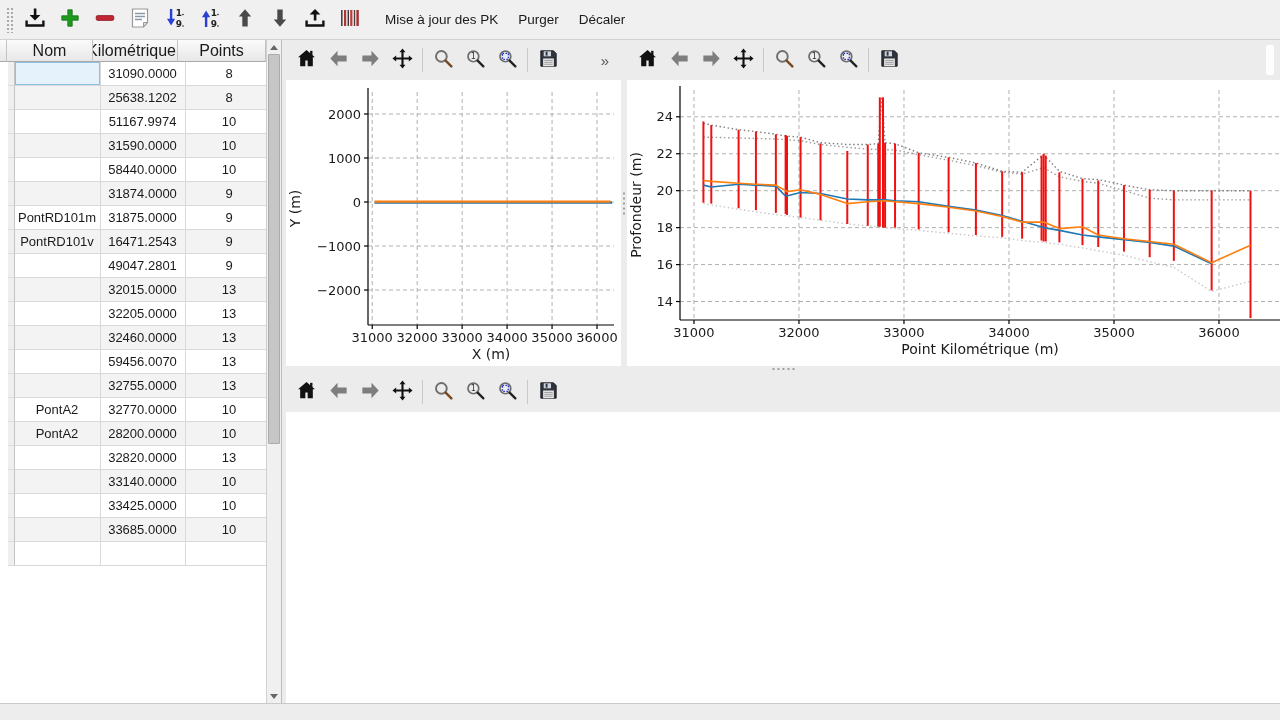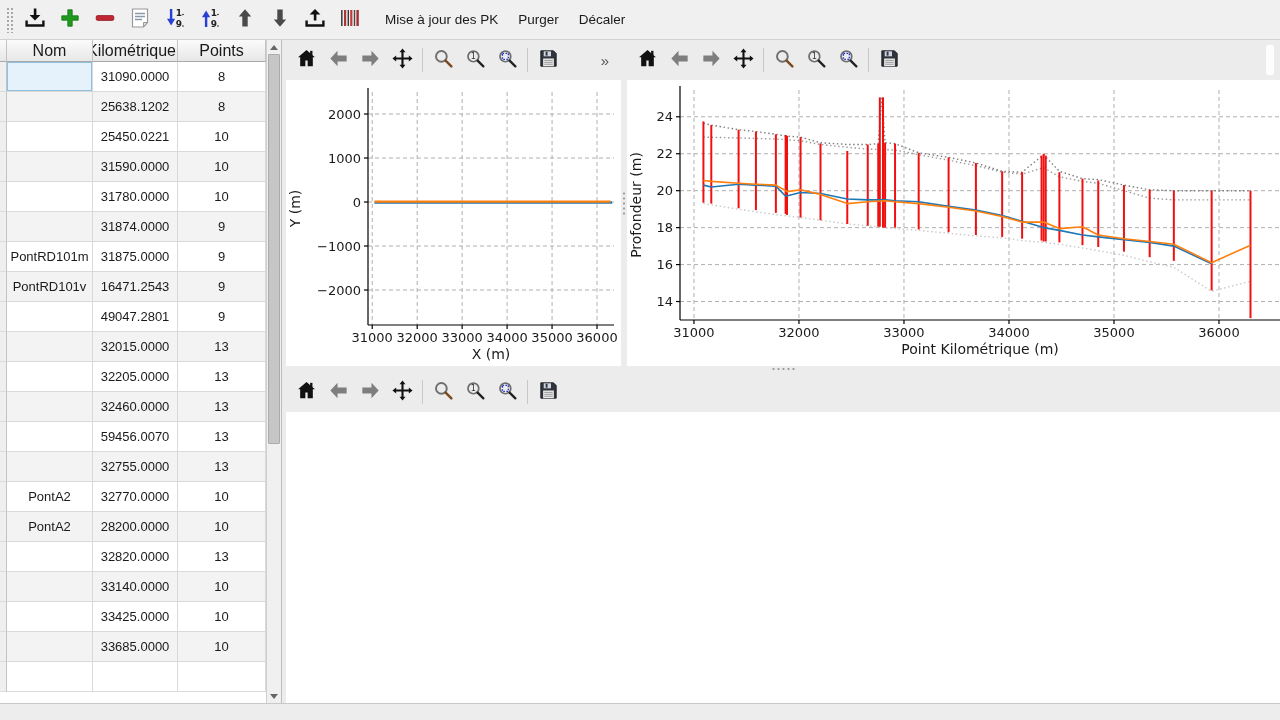--- a/index.html
+++ b/index.html
@@ -29,21 +29,21 @@
                 border-right:1px solid #bdbdbd; overflow:hidden; }
   .thead { display:flex; height:22px; }
   .hcell { background:linear-gradient(#fbfbfb,#e7e7e7); border-right:1px solid #c3c3c3;
            border-bottom:1px solid #a9a9a9; font-size:16px; display:flex; align-items:center;
            justify-content:center; overflow:hidden; white-space:nowrap; }
   .hc-rowhdr { width:7px; flex:0 0 7px; }
   .hc-nom { width:86px; flex:0 0 86px; }
   .hc-pk  { width:85px; flex:0 0 85px; justify-content:flex-end; padding-right:1px; }
   .hc-points { width:88px; flex:0 0 88px; }
   .tbody { height:641px; overflow:hidden; }
-  .trow { display:flex; height:30px; }
+  .trow { display:flex; height:24px;justify-content:center; }
   .rowhdr { width:7px; flex:0 0 7px; background:#efefef; border-right:1px solid #c3c3c3;
             border-bottom:1px solid #dcdcdc; }
   .cell { border-right:1px solid #d9d9d9; border-bottom:1px solid #d9d9d9; font-size:13px;
           display:flex; align-items:center; justify-content:center; background:#fff;
           overflow:hidden; white-space:nowrap; cursor:default; }
   .trow:nth-child(even) .cell { background:#f3f3f3; }
   .c-nom { width:86px; flex:0 0 86px; }
   .c-pk { width:85px; flex:0 0 85px; }
   .c-points { width:88px; flex:0 0 88px; }
   .cell.sel { background:#e5f2fb !important; box-shadow:inset 0 0 0 1px #8fc0e0; }
@@ -196,33 +196,33 @@
           </div>
           <div class="trow">
             <div class="rowhdr"></div>
             <div class="cell c-nom"></div>
             <div class="cell c-pk">25638.1202</div>
             <div class="cell c-points">8</div>
           </div>
           <div class="trow">
             <div class="rowhdr"></div>
             <div class="cell c-nom"></div>
-            <div class="cell c-pk">25450.0221</div>
+            <div class="cell c-pk">51167.9974</div>
             <div class="cell c-points">10</div>
           </div>
           <div class="trow">
             <div class="rowhdr"></div>
             <div class="cell c-nom"></div>
             <div class="cell c-pk">31590.0000</div>
             <div class="cell c-points">10</div>
           </div>
           <div class="trow">
             <div class="rowhdr"></div>
             <div class="cell c-nom"></div>
-            <div class="cell c-pk">31780.0000</div>
+            <div class="cell c-pk">58440.0000</div>
             <div class="cell c-points">10</div>
           </div>
           <div class="trow">
             <div class="rowhdr"></div>
             <div class="cell c-nom"></div>
             <div class="cell c-pk">31874.0000</div>
             <div class="cell c-points">9</div>
           </div>
           <div class="trow">
             <div class="rowhdr"></div>

